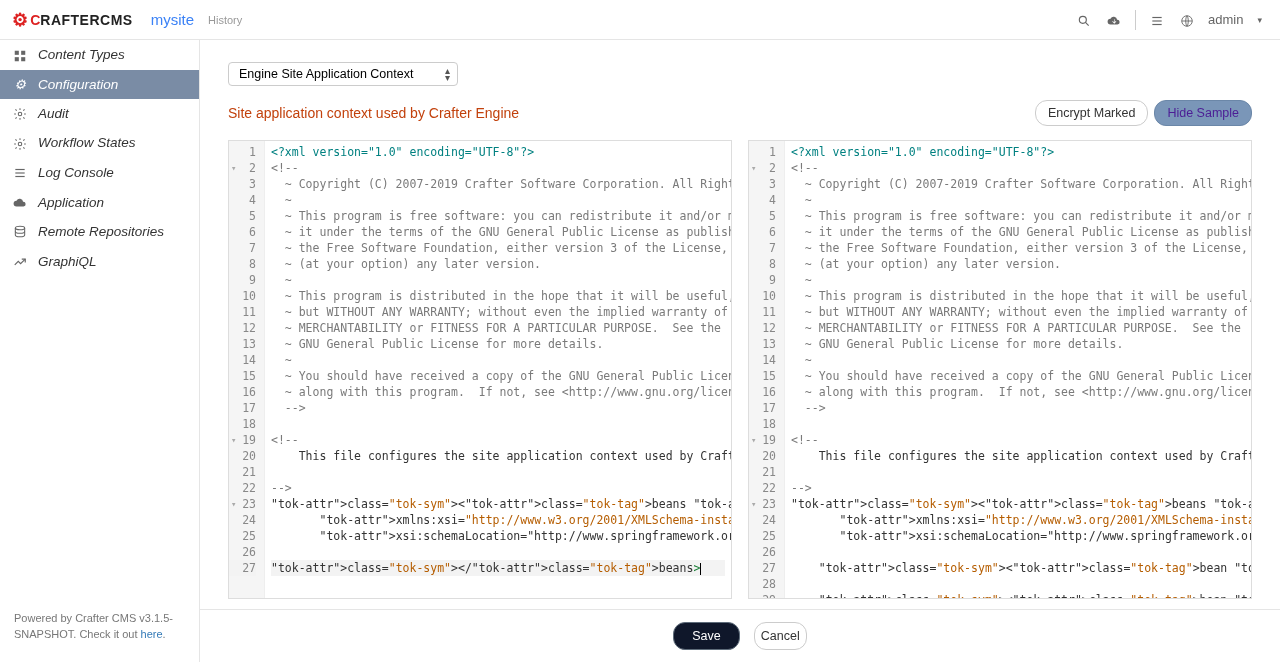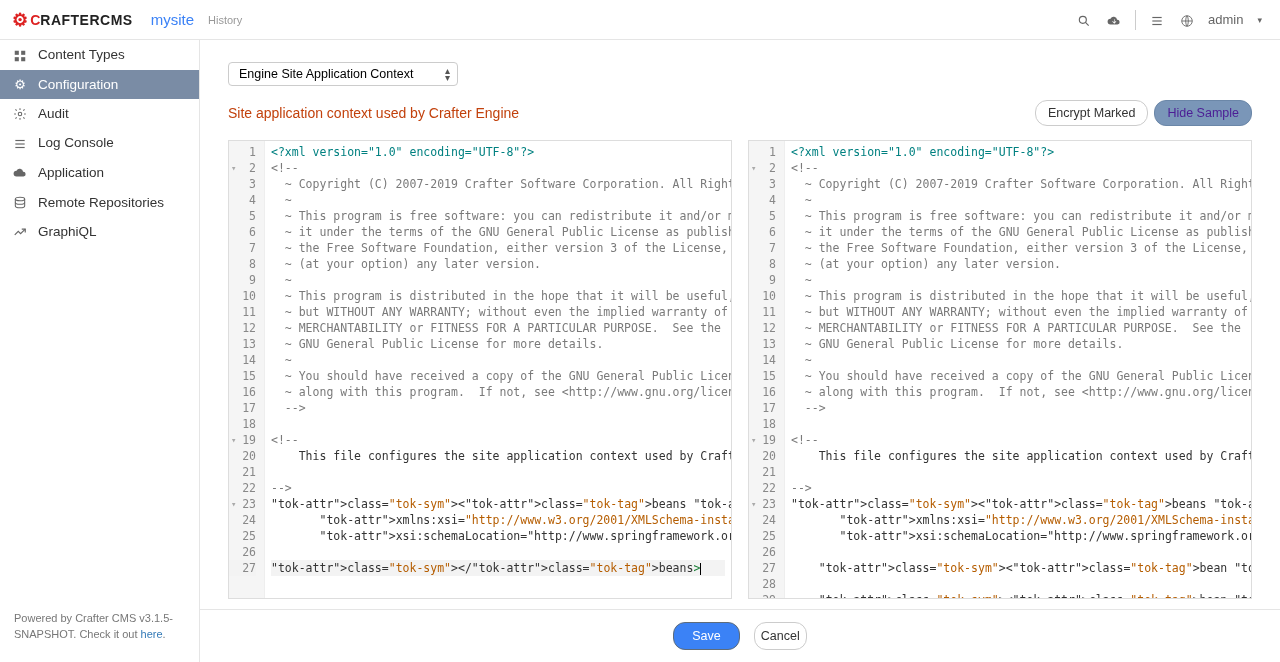--- a/index.html
+++ b/index.html
@@ -10,21 +10,21 @@
   .logo .c { color: #d22; font-weight: bold; }
   .logo .rest { color: #222; letter-spacing: 0.5px;}
   .site-name { margin-left: 18px; font-size: 15px; color: #3b82f6; }
   .history { margin-left: 14px; font-size: 11px; color: #999; }
   .topbar-spacer { flex: 1; }
   .topbar-icon { width: 30px; text-align: center; color: #666; font-size: 15px; cursor: pointer; }
   .topbar-divider { width:1px; height:20px; background:#ccc; margin:0 6px; }
   .admin-menu { color:#666; font-size:13px; padding:0 6px; cursor:pointer; display:flex; align-items:center; gap:14px;}
   .layout { display:flex; height: calc(100vh - 40px); }
   .sidebar { width: 200px; border-right:1px solid #e5e5e5; display:flex; flex-direction:column; }
-  .sidebar-items { flex:1; }
+  .sidebar-items { flex:1;font-style:italic; }
   .sidebar-item { display:flex; align-items:center; gap:10px; padding: 7px 12px; font-size: 13.5px; color:#333; cursor:pointer; }
   .sidebar-item .icn { width:16px; text-align:center; color:#666; font-size:13px; }
   .sidebar-item.active { background:#7a8ca5; color:#fff; }
   .sidebar-item.active .icn { color:#fff; }
   .sidebar-footer { padding: 10px 14px 20px; font-size: 11px; color:#777; line-height:1.4; }
   .sidebar-footer a { color:#337ab7; text-decoration:none; }
   .main { flex:1; display:flex; flex-direction:column; position:relative; overflow:hidden; }
   .main-inner { flex:1; padding: 22px 28px 0 28px; overflow:hidden; display:flex; flex-direction:column;justify-content:space-between; }
   .selector-row { margin-bottom: 14px; }
   .select-wrap { position:relative; display:inline-block; }
@@ -43,21 +43,21 @@
   .code .ln { height:16px; }
   .gutter .fold-mark::before { content:"▾"; position:absolute; left: 2px; color:#aaa; font-size:9px;}
   .gutter div { position:relative; }
   .hl-line { background:#f3f3f3; }
   .tok-pi { color:#008080; }
   .tok-comment { color:#7a7a7a; }
   .tok-str { color:#b55d00; }
   .tok-sym { color:#1a7f37; }
   .cursor-bar { display:inline-block; width:1px; height:12px; background:#000; vertical-align:middle;}
   .footer-bar { border-top:1px solid #e5e5e5; padding: 12px 0; display:flex; justify-content:center; gap:8px; background:#fff;}
-  .btn.save { background:#3b82f6; border-color:#5e6c7a; color:#fff; padding:6px 18px;}
+  .btn.save { background:#0f172a; border-color:#5e6c7a; color:#fff; padding:6px 18px;}
   .btn.cancel { background:#fff; padding:6px 6px;}
   svg.ico { width:14px; height:14px; vertical-align:middle; }
 </style>
 </head>
 <body>
 
 <div class="topbar">
   <div class="logo">
     <span class="gear">⚙</span>
     <span><span class="c">C</span><span class="rest">RAFTERCMS</span></span>
@@ -112,20 +112,27 @@
         <div class="sidebar-item active">
           <span class="icn">⚙</span>
           <span>Configuration</span>
         </div>
         <div class="sidebar-item">
           <span class="icn"><svg class="ico" viewBox="0 0 24 24" fill="none" stroke="currentColor" stroke-width="1.8">
               <circle cx="12" cy="12" r="3"></circle>
               <path d="M12 2v3M12 19v3M4.2 4.2l2.1 2.1M17.7 17.7l2.1 2.1M2 12h3M19 12h3M4.2 19.8l2.1-2.1M17.7 6.3l2.1-2.1"></path>
             </svg></span>
           <span>Audit</span>
+        </div>
+        <div class="sidebar-item">
+          <span class="icn"><svg class="ico" viewBox="0 0 24 24" fill="none" stroke="currentColor" stroke-width="1.8">
+              <circle cx="12" cy="12" r="3"></circle>
+              <path d="M12 2v3M12 19v3M4.2 4.2l2.1 2.1M17.7 17.7l2.1 2.1M2 12h3M19 12h3M4.2 19.8l2.1-2.1M17.7 6.3l2.1-2.1"></path>
+            </svg></span>
+          <span>Workflow States</span>
         </div>
         <div class="sidebar-item">
           <span class="icn"><svg class="ico" viewBox="0 0 24 24" stroke="currentColor" stroke-width="2">
               <line x1="4" y1="6" x2="20" y2="6"></line>
               <line x1="4" y1="12" x2="20" y2="12"></line>
               <line x1="4" y1="18" x2="20" y2="18"></line>
             </svg></span>
           <span>Log Console</span>
         </div>
         <div class="sidebar-item">

